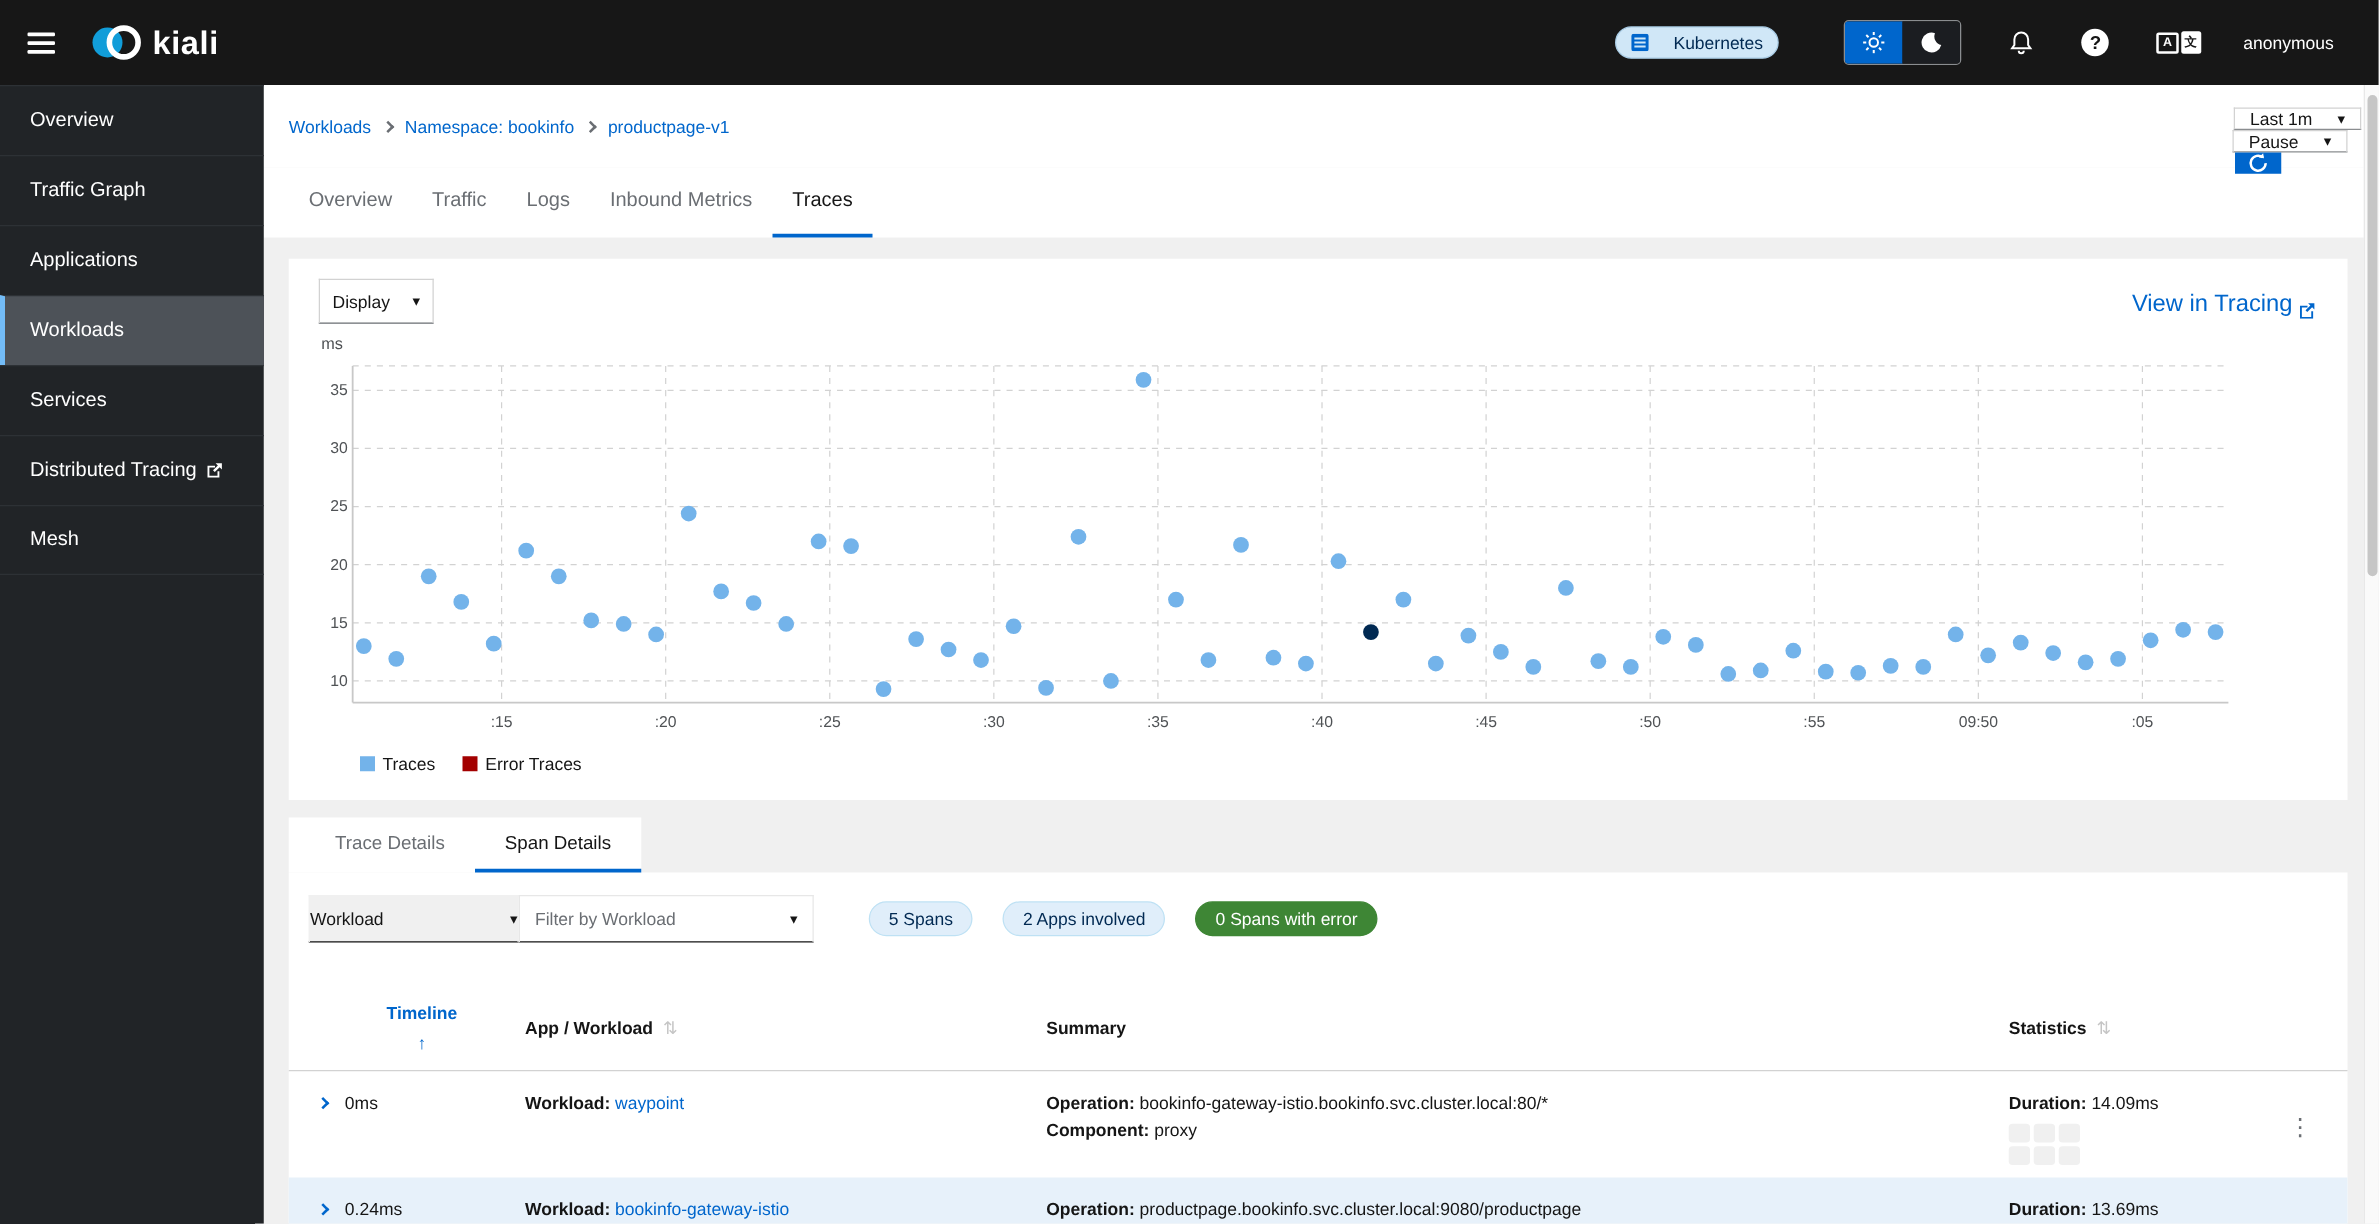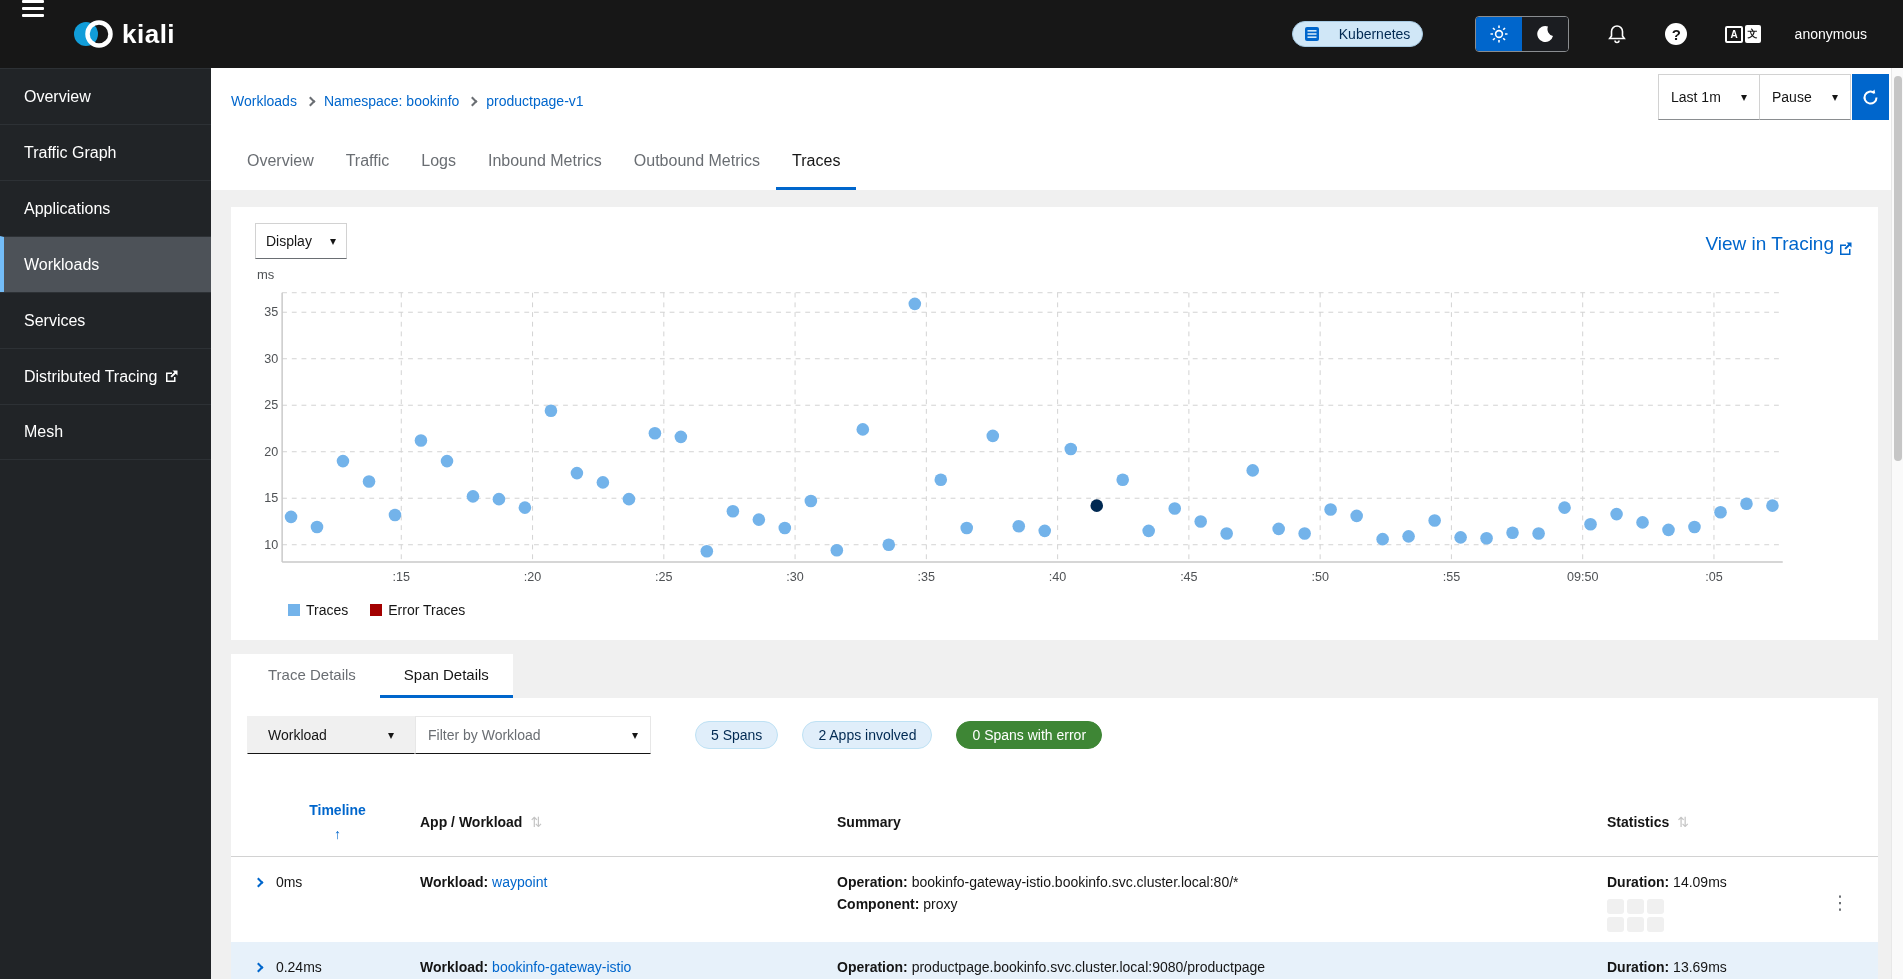--- a/index.html
+++ b/index.html
@@ -2,21 +2,21 @@
 <html><head>
 <meta charset="utf-8">
 <style>
   * { margin:0; padding:0; box-sizing:border-box; }
   html,body { width:1903px; height:979px; overflow:hidden; background:#f0f0f0;
               font-family:"Liberation Sans", sans-serif; color:#151515; }
   body { position:relative; }
 
   
   .masthead { position:absolute; top:0; left:0; width:1903px; height:68px; background:#171717;
-              display:flex; padding:0 36px 0 22px; z-index:30; }
+              display:flex; align-items:center; padding:0 36px 0 22px; z-index:30; }
   .hamburger { width:22px; display:flex; flex-direction:column; gap:4px; cursor:pointer; margin-right:28px; }
   .hamburger span { height:3px; background:#fff; border-radius:1px; }
   .brand { display:flex; align-items:center; gap:6px; }
   .brand-text { color:#fff; font-size:26px; font-weight:700; letter-spacing:.5px; }
   .mast-right { margin-left:auto; display:flex; align-items:center; }
   .k8s-badge { display:inline-flex; align-items:center; gap:20px; background:#d0e7f7; border:1px solid #a8cbe4;
                color:#002952; font-size:14px; padding:4px 12px; border-radius:14px; cursor:pointer; }
   .theme-toggle { display:flex; border:1px solid #8a8d90; border-radius:4px; overflow:hidden; margin-left:52px; }
   .theme-toggle button { width:46px; height:34px; border:none; display:flex; align-items:center; justify-content:center; cursor:pointer; }
   .theme-toggle .light { background:#0066cc; }
@@ -36,21 +36,21 @@
   .nav-item:last-child { border-bottom:1px solid #2d3135; }
   .nav-item.active { background:#4d5258; border-left:4px solid #73bcf7; padding-left:20px; }
 
   
   .content { position:absolute; top:68px; left:211px; right:0; bottom:0; background:#f0f0f0; overflow:hidden; }
   .crumb-bar { position:relative; height:66px; background:#fff; display:flex; align-items:center; padding-left:20px; }
   .crumbs { display:flex; align-items:center; gap:10px; font-size:14px; }
   .crumbs a { color:#0066cc; text-decoration:none; cursor:pointer; }
   .crumb-sep { width:7px; height:7px; border-right:2px solid #6a6e73; border-top:2px solid #6a6e73;
                transform:rotate(45deg); margin-top:1px; }
-  .toolbar { position:absolute; right:14px; top:6px; height:46px; display:flex; }
+  .toolbar { position:absolute; right:14px; top:18px; height:46px; display:flex;flex-direction:column; }
   .tb-select { height:46px; border:1px solid #d2d2d2; border-bottom-color:#8a8d90; background:#fff; display:flex;
                align-items:center; justify-content:space-between; padding:0 12px; font-size:14px; cursor:pointer; }
   .tb-select.w1 { width:102px; } .tb-select.w2 { width:92px; margin-left:-1px; }
   .caret { font-size:12px; color:#151515; margin-left:10px; }
   .refresh-btn { width:37px; height:46px; background:#0066cc; border:none; color:#fff; cursor:pointer;
                  display:flex; align-items:center; justify-content:center; margin-left:1px; }
 
   .tabbar { height:56px; background:#fff; display:flex; padding-left:20px; }
   .tab { padding:0 16px; display:flex; align-items:center; font-size:16px; color:#6a6e73; cursor:pointer;
          border-bottom:3px solid transparent; }
@@ -71,21 +71,21 @@
 
   
   .subtabs { display:inline-flex; background:#fff; margin-top:14px; height:44px;padding-left:13px; }
   .subtab { padding:0 24px; display:flex; align-items:center; font-size:15px; color:#6a6e73; cursor:pointer;
             border-bottom:3px solid transparent; }
   .subtab.active { color:#151515; border-bottom-color:#0066cc; }
   .details-card { background:#fff; min-height:300px; padding-top:18px; }
 
   .filter-row { display:flex; align-items:center; margin-left:16px; }
   .filter-select { width:168px; height:38px; background:#f0f0f0; border:1px solid #f0f0f0; border-bottom:1px solid #151515;
-                   display:flex; align-items:center; justify-content:space-between; padding:0 20px; font-size:14px; cursor:pointer;text-align:right; }
+                   display:flex; align-items:center; justify-content:space-between; padding:0 0; font-size:14px; cursor:pointer;text-align:right; }
   .filter-input-wrap { width:236px; height:38px; background:#fff; border:1px solid #e7e7e7; border-bottom:1px solid #151515;
                        display:flex; align-items:center; justify-content:space-between; padding:0 12px; }
   .filter-input { border:none; outline:none; font-size:14px; width:170px; color:#151515; }
   .filter-input::placeholder { color:#6a6e73; }
   .badges { display:flex; gap:24px; margin-left:44px; }
   .badge { font-size:14px; padding:5px 15px; border-radius:16px; cursor:pointer; }
   .badge.blue { background:#e0eefa; border:1px solid #bee1f4; color:#002952; }
   .badge.green { background:#3e8635; border:1px solid #3e8635; color:#fff; }
 
   .grid-row { display:grid; grid-template-columns:165px 417px 770px 1fr 56px; padding-left:24px; padding-right:10px; }
@@ -239,23 +239,20 @@
         <span>Overview</span>
       </div>
     <div class="tab">
         <span>Traffic</span>
       </div>
     <div class="tab">
         <span>Logs</span>
       </div>
     <div class="tab">
         <span>Inbound Metrics</span>
-      </div>
-    <div class="tab">
-        <span>Outbound Metrics</span>
       </div>
     <div class="tab active">
         <span>Traces</span>
       </div>
   </div>
 
   <div class="page-body">
 
     <section class="chart-card">
       <div class="display-dd">

